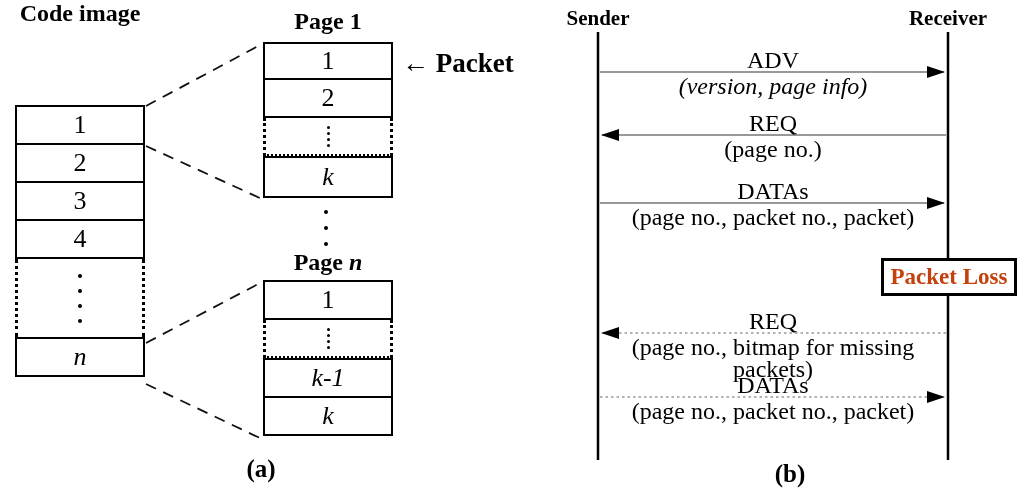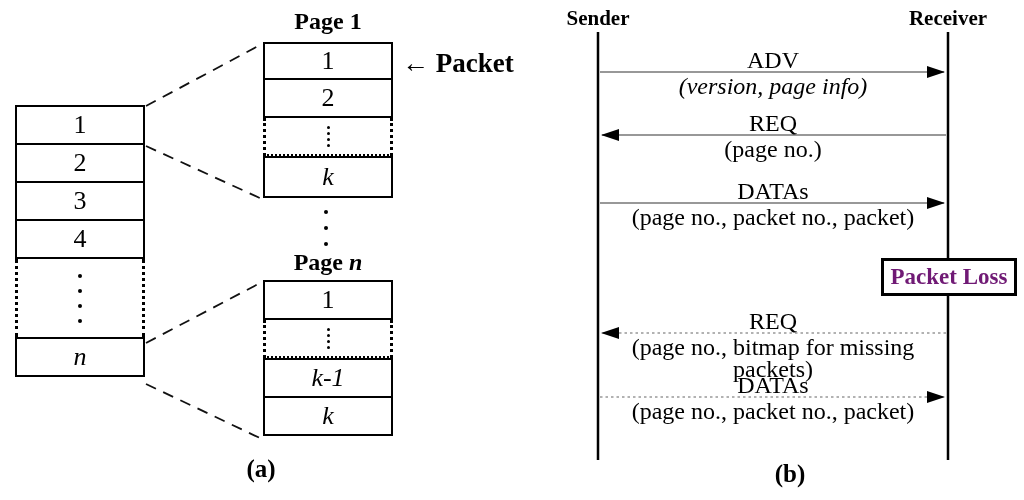--- a/index.html
+++ b/index.html
@@ -58,20 +58,21 @@
     <line x1="598" y1="32" x2="598" y2="460" stroke="#000" stroke-width="2.5"></line>
     <line x1="948" y1="32" x2="948" y2="460" stroke="#000" stroke-width="2.5"></line>
 
     <line x1="600" y1="72" x2="944" y2="72" stroke="#333" stroke-width="1.2" marker-end="url(#ah)"></line>
     <line x1="946" y1="135" x2="602" y2="135" stroke="#333" stroke-width="1.2" marker-end="url(#ah)"></line>
     <line x1="600" y1="203" x2="944" y2="203" stroke="#333" stroke-width="1.2" marker-end="url(#ah)"></line>
     <line x1="946" y1="333" x2="602" y2="333" stroke="#999" stroke-width="1.3" stroke-dasharray="2.5 3" marker-end="url(#ah)"></line>
     <line x1="600" y1="397" x2="944" y2="397" stroke="#999" stroke-width="1.3" stroke-dasharray="2.5 3" marker-end="url(#ah)"></line>
   </svg>
 
+  <div class="abs ttl" style="left:0;top:72;width:160px;">Code image</div>
 
   <div class="abs stack" style="left:15px;top:105px;">
     <div class="cell first">1</div>
     <div class="cell">2</div>
     <div class="cell">3</div>
     <div class="cell">4</div>
     <div class="dotsec" style="height:78px;">
       <div class="vgap11">
         <div class="dot"></div>
           <div class="dot"></div>
@@ -135,17 +136,17 @@
 
   <div class="abs msglabel" style="top:180px;">DATAs</div>
   <div class="abs msglabel" style="top:206px;">(page no., packet no., packet)</div>
 
   <div class="abs msglabel" style="top:310px;">REQ</div>
   <div class="abs msglabel" style="top:336px;">(page no., bitmap for missing packets)</div>
 
   <div class="abs msglabel" style="top:374px;">DATAs</div>
   <div class="abs msglabel" style="top:400px;">(page no., packet no., packet)</div>
 
-  <div class="abs lossbox" style="color: #701a75;">Packet Loss</div>
+  <div class="abs lossbox" style="color: #c2410c;">Packet Loss</div>
 
   <div class="abs caption" style="left:730px;top:460px;width:120px;">(b)</div>
 
 </div>
 
 </body></html>

